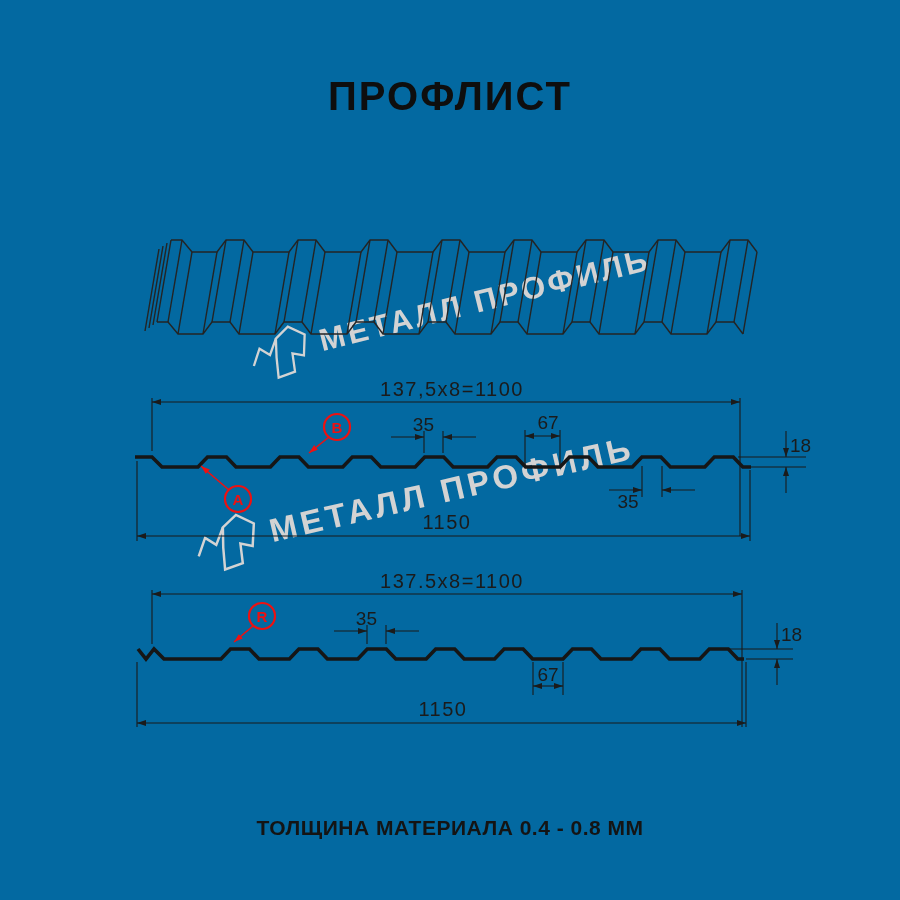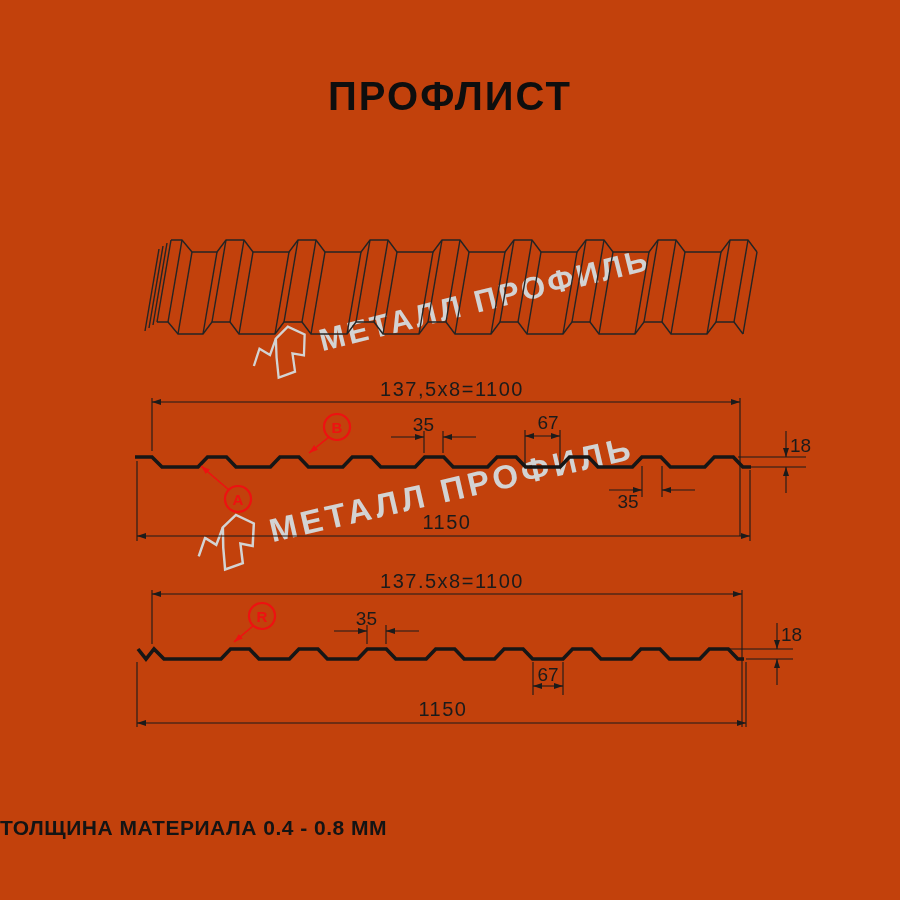--- a/index.html
+++ b/index.html
@@ -1,22 +1,22 @@
 <!DOCTYPE html>
 <html><head>
 <meta charset="utf-8">
 <style>
   html,body{margin:0;padding:0;background:#fff;}
-  .stage{position:relative;width:900px;height:900px;background:#c2410c;overflow:hidden;
+  .stage{position:relative;width:900px;height:900px;background:#0369a1;overflow:hidden;
          font-family:"Liberation Sans",sans-serif;color:#111;}
   .title{position:absolute;top:74px;left:0;width:100%;text-align:center;
          font-size:40px;font-weight:800;letter-spacing:2px;color:#0e0e0e;z-index:3;}
   .subtitle{position:absolute;top:132px;left:0;width:100%;text-align:center;
          font-size:19px;font-weight:600;letter-spacing:1px;color:#141414;z-index:3;}
-  .footer{position:absolute;top:816px;left:0;width:100%;
+  .footer{position:absolute;top:816px;left:0;width:100%;text-align:center;
          font-size:21px;font-weight:600;letter-spacing:.5px;color:#141414;z-index:3;}
   .wm{position:absolute;display:flex;align-items:center;gap:10px;
       font-weight:bold;white-space:nowrap;transform-origin:left center;z-index:1;}
   #wm1{left:250px;top:332px;transform:rotate(-14deg);font-size:31px;letter-spacing:3px;}
   #wm2{left:194px;top:520px;transform:rotate(-13deg);font-size:33px;letter-spacing:4px;}
   svg.layer{position:absolute;z-index:2;overflow:visible;}
   svg text{font-family:"Liberation Sans",sans-serif;}
   .dimtxt{font-size:20px;fill:#1b1b1b;letter-spacing:1.5px;}
   .smalltxt{font-size:19px;fill:#1b1b1b;}
   .redtxt{font-size:15px;font-weight:600;}

